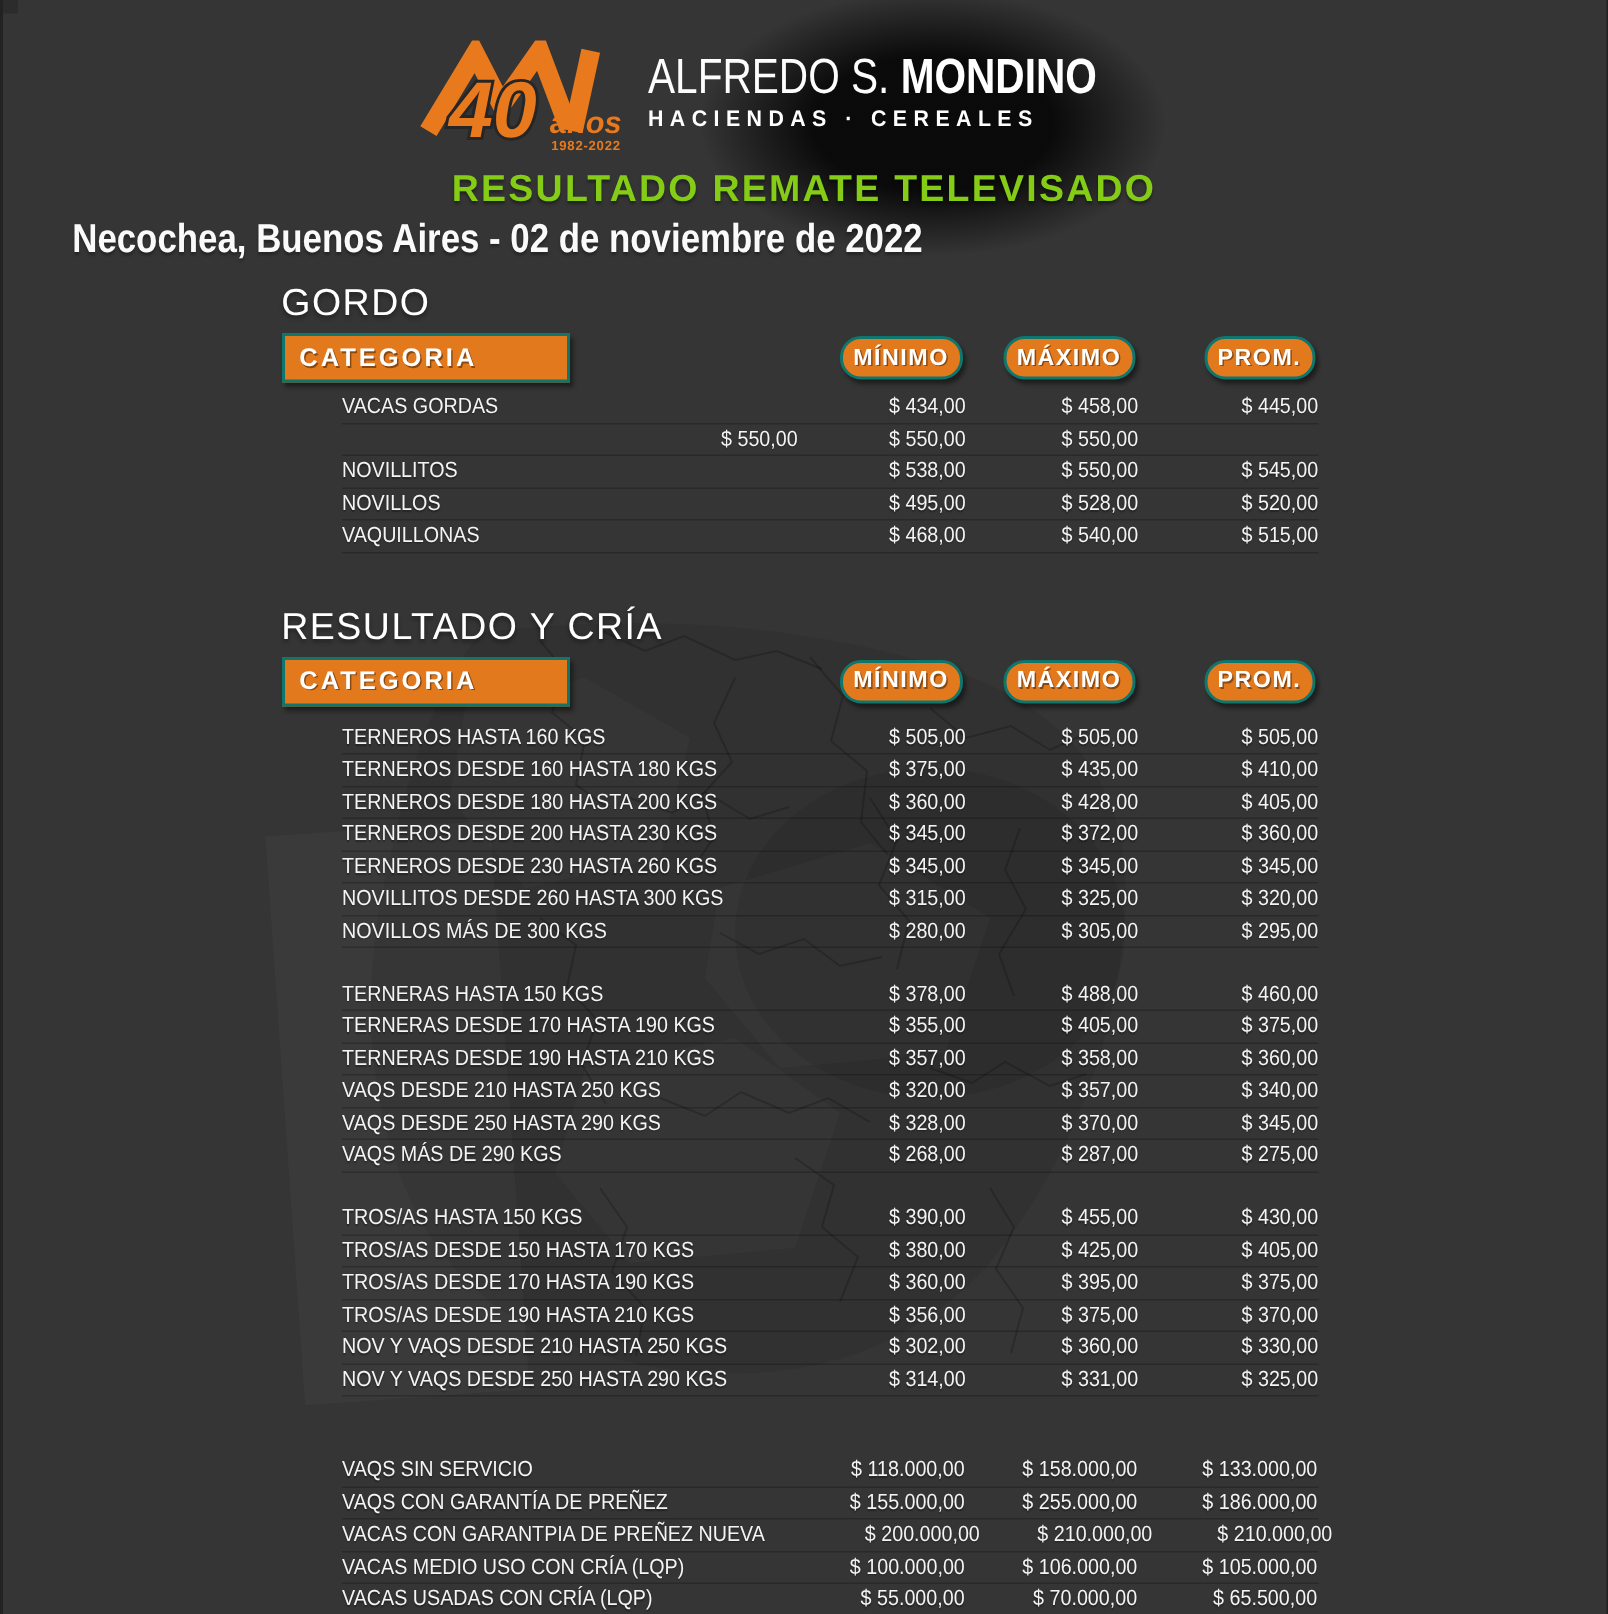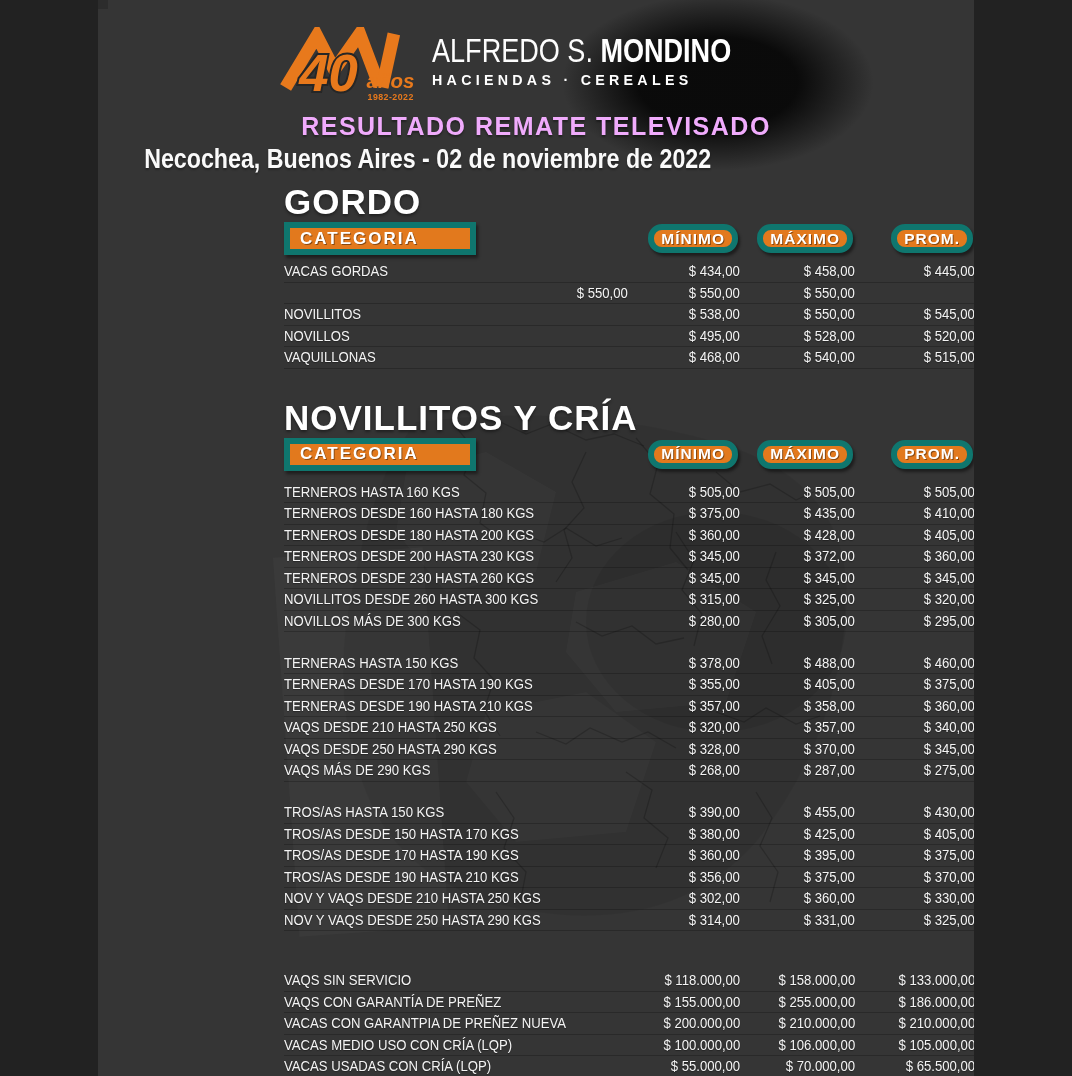--- a/index.html
+++ b/index.html
@@ -1,17 +1,17 @@
 <!DOCTYPE html>
 <html><head>
 <meta charset="utf-8">
 <style>
   html,body{margin:0;padding:0;background:#222;}
   .page{
-    position:relative;width:876px;height:1076px;margin:0 auto;
+    position:relative;width:1069px;height:1076px;margin:0 auto;
     background:#353535;overflow:hidden;
     font-family:"Liberation Sans", sans-serif;color:#fff;
   }
   .corner-square{position:absolute;left:0;top:0;width:10px;height:9px;background:#2c2c2c;}
   
   .header-glow{
     position:absolute;left:430px;top:-25px;width:380px;height:215px;z-index:0;
     background:radial-gradient(ellipse closest-side, rgba(8,8,8,0.95) 42%, rgba(8,8,8,0) 82%);
   }
   .header{position:relative;z-index:2;}
@@ -23,57 +23,58 @@
     transform:scaleX(.82);transform-origin:0 50%;letter-spacing:0;
   }
   .brand-first{font-weight:400;color:#fdfdfd;}
   .brand-last{font-weight:700;color:#fff;}
   .brand-sub{
     margin-top:4px;font-size:15px;font-weight:700;letter-spacing:4.5px;
     color:#fff;white-space:nowrap;transform:scaleX(.95);transform-origin:0 50%;
   }
   .main-title{
     margin-top:7px;text-align:center;font-size:25px;line-height:27px;font-weight:700;
-    letter-spacing:1.5px;color:#f0abfc;text-shadow:0 2px 2px rgba(0,0,0,.35);
+    letter-spacing:1.5px;color:#84cc16;text-shadow:0 2px 2px rgba(0,0,0,.35);
   }
   .date-line{
     margin-top:4px;text-align:left;font-size:27px;line-height:31px;font-weight:700;
     color:#fafafa;text-shadow:0 2px 2px rgba(0,0,0,.3);
   }
   .date-inner{display:inline-block;transform:scaleX(.86);transform-origin:50% 50%;white-space:nowrap;}
   
   .map-watermark{position:absolute;left:58px;top:412px;z-index:0;}
   
   .tables{position:absolute;left:186px;top:183px;width:691px;z-index:1;}
   .section + .section{margin-top:30px;}
   .sec-title{
-    font-size:35px;line-height:38px;font-weight:700;letter-spacing:1px;color:#fff;
+    font-size:25px;line-height:38px;font-weight:400;letter-spacing:1px;color:#fff;
     text-shadow:0 2px 3px rgba(0,0,0,.4);white-space:nowrap;
   }
   .grid-row{display:grid;grid-template-columns:1fr 112px 115px 120px;}
   .bar-row{margin-top:1px;height:33px;align-items:stretch;}
   .obox{
-    background:#E2791D;border:6px solid #0f766e;box-sizing:border-box;
+    background:#E2791D;border:2px solid #0f766e;box-sizing:border-box;
     box-shadow:2px 3px 3px rgba(0,0,0,.45);
     color:#fff;font-weight:700;text-shadow:1px 1px 0 rgba(0,0,0,.4);
     display:flex;align-items:center;white-space:nowrap;
   }
   .cat-box{width:192px;height:33px;padding-left:10px;font-size:17px;letter-spacing:2px;}
   .val-box{
     justify-self:end;margin-right:2px;margin-top:2px;height:29px;
     justify-content:center;padding:0 7px;font-size:15.5px;letter-spacing:1px;border-radius:14px;
   }
   .groups{margin-top:6px;}
   .section:nth-of-type(2) .groups{margin-top:11px;}
   .group + .group{margin-top:20.5px;}
   .section:nth-of-type(2) .group:nth-child(4){margin-top:39px;}
   .row{
     height:20.5px;align-items:center;color:#f4f4f4;font-size:14.6px;
     border-bottom:1px solid rgba(0,0,0,.22);
     text-shadow:0 1px 1px rgba(0,0,0,.35);
+    margin-left:40px;
   }
   .cell{overflow:visible;white-space:nowrap;}
   .cell.val{text-align:right;}
   .cl{display:inline-block;transform:scaleX(.9);transform-origin:0 50%;}
   .cr{display:inline-block;transform:scaleX(.9);transform-origin:100% 50%;}
 </style>
 </head>
 <body>
 
 <div class="page">
@@ -172,21 +173,21 @@
               <span class="cell label"><span class="cl">VAQUILLONAS</span></span>
               <span class="cell val"><span class="cr">$ 468,00</span></span>
               <span class="cell val"><span class="cr">$ 540,00</span></span>
               <span class="cell val"><span class="cr">$ 515,00</span></span>
             </div>
           </div>
         </div>
   </section>
 
   <section class="section">
-    <div class="sec-title">NOVILLITOS Y CRÍA</div>
+    <div class="sec-title">RESULTADO Y CRÍA</div>
     <div class="grid-row bar-row">
       <div>
             <div class="obox cat-box h-cat">CATEGORIA</div>
           </div>
       <div style="display:flex;justify-content:flex-end;">
             <div class="obox val-box h-min">MÍNIMO</div>
           </div>
       <div style="display:flex;justify-content:flex-end;">
             <div class="obox val-box h-max">MÁXIMO</div>
           </div>

